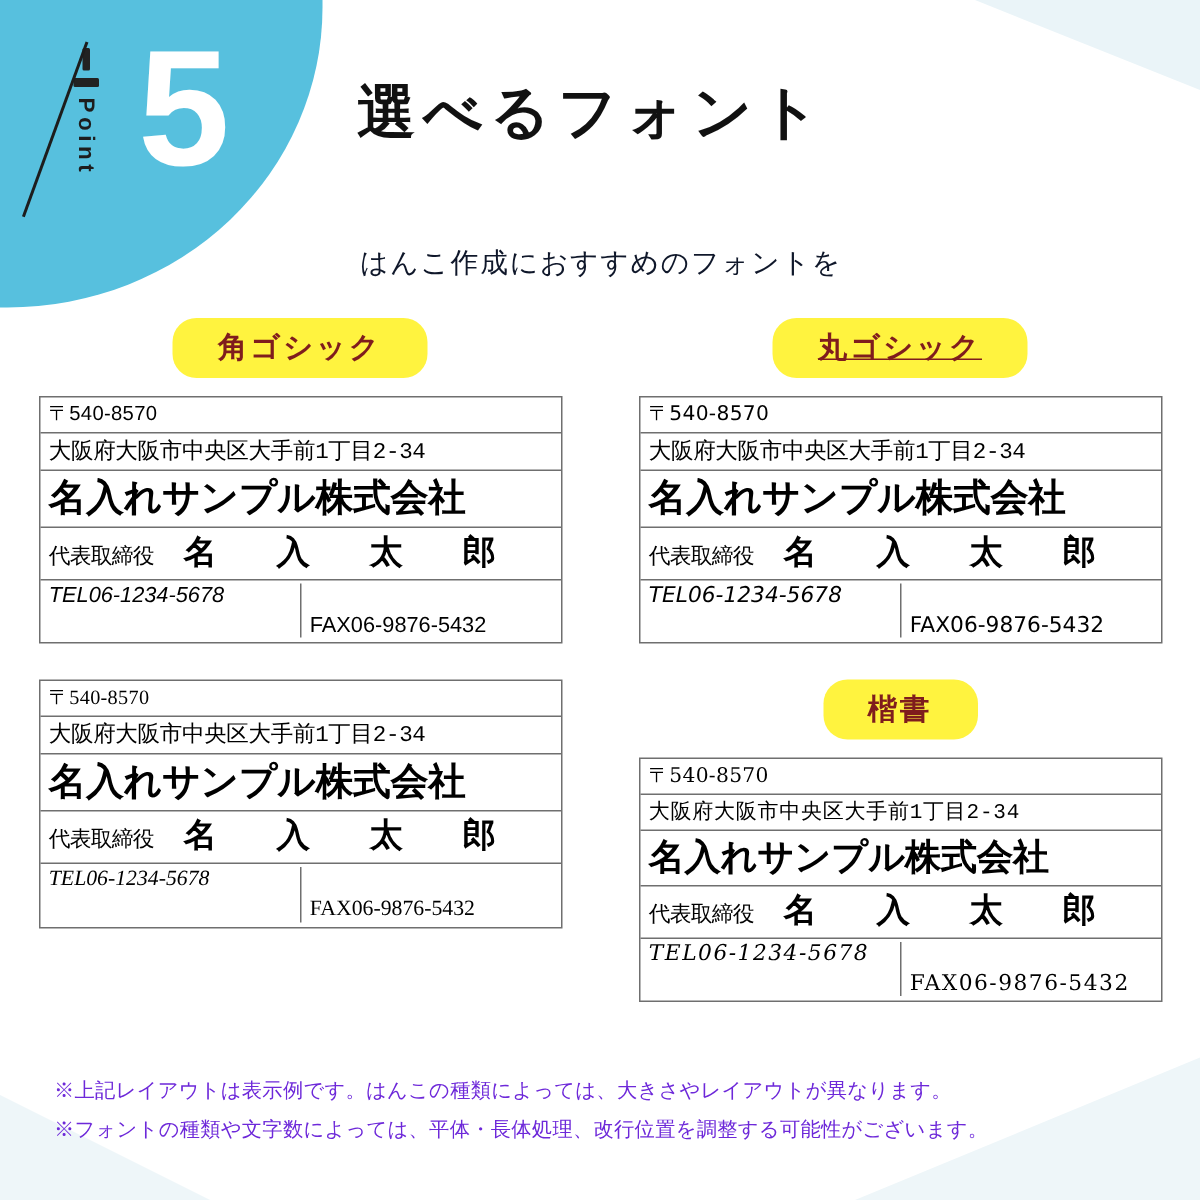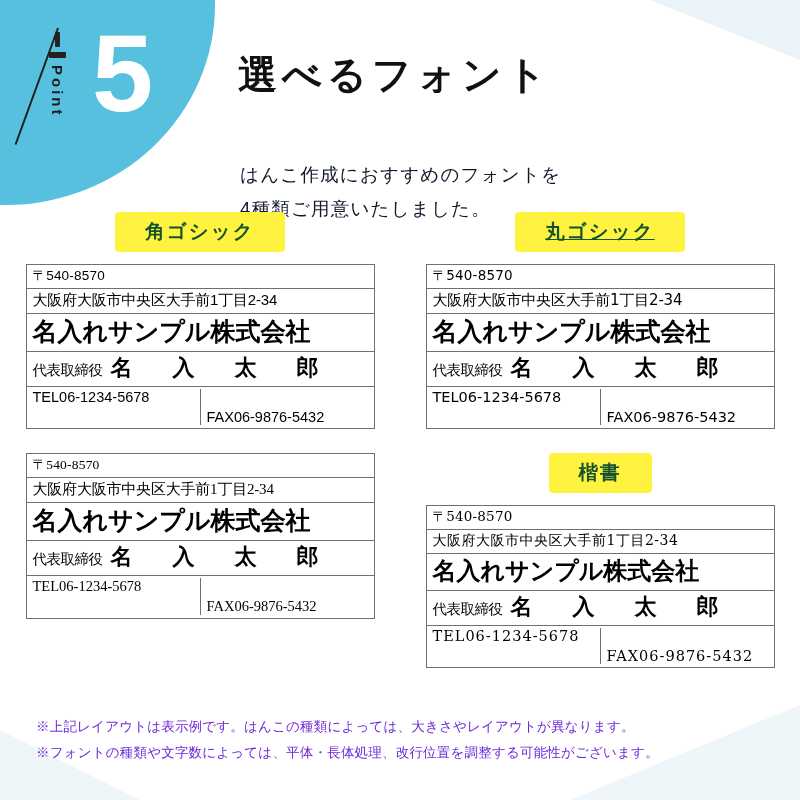--- a/index.html
+++ b/index.html
@@ -118,61 +118,61 @@
     position: absolute; left: 0; top: 212px;
     width: 800px;
   }
   .row { display: flex; }
   .cell {
     width: 400px;
     display: flex; flex-direction: column; align-items: center;
   }
   .pill {
     background: #fff33f;
-    border-radius: 4px;
+    border-radius: 16px;
     padding: 6px 30px 7px;
     font-size: 19.5px;
     font-weight: bold;
-    color: #14532d;
+    color: #7f1d1d;
     letter-spacing: 2px;
     margin-bottom: 12px;
     white-space: nowrap;
   }
   .card {
     width: 349px;
     border: 1px solid #6f6f6f;
     background: #fff;
   }
   .line {
     border-bottom: 1px solid #6f6f6f;
     padding: 2px 6px 3px;
     white-space: nowrap;
     overflow: hidden;
   }
   .line.last { border-bottom: none; }
   .l-zip { font-size: 13.5px; letter-spacing: 0.2px; }
-  .l-addr { font-size: 15px; letter-spacing: -0.2px; }
+  .l-addr { font-size: 15px; letter-spacing: -0.2px; font-family: Liberation Mono, monospace; }
   .l-company {
     font-size: 25px; font-weight: bold; letter-spacing: 0px;
     padding: 1px 6px 3px; text-align: left;
   }
   .l-name {
     display: flex; align-items: baseline;
     padding: 1px 6px 3px;
   }
   .l-name .role { font-size: 14.5px; letter-spacing: -0.5px; }
   .l-name .pname {
     font-size: 22px; font-weight: bold;
-    margin-left: 8px; letter-spacing: 9px;
+    margin-left: 20px; letter-spacing: 9px;
   }
   .l-tel {
     display: flex; font-size: 14.5px;
     padding: 2px 0 3px;
   }
-  .l-tel .tel { flex: 1; padding-left: 6px; border-right: 1px solid #6f6f6f; }
+  .l-tel .tel { flex: 1; padding-left: 6px; border-right: 1px solid #6f6f6f; font-style: italic; }
   .l-tel .fax { flex: 1; padding-left: 6px; margin-top: 20px; }
 
   
   .f-gothic { font-family: "Liberation Sans", "DejaVu Sans", sans-serif; }
   .f-round  { font-family: "DejaVu Sans", sans-serif; }
   .f-mincho { font-family: "Liberation Serif", "DejaVu Serif", serif; }
   .f-kaisho { font-family: "DejaVu Serif", "Liberation Serif", serif; letter-spacing: 1px; }
   .f-kaisho .l-addr { letter-spacing: 0.5px; font-size: 14px; }
   .f-kaisho .l-company { font-size: 24px; }
 
@@ -204,21 +204,20 @@
         </div>
         <div class="point-word">Point</div>
       </div>
     </div>
     <div class="slash"></div>
     <div class="big-num">5</div>
 
     <div class="title">選べるフォント</div>
     <div class="subtitle">
       <div>はんこ作成におすすめのフォントを</div>
-      <div>4種類ご用意いたしました。</div>
     </div>
   </div>
 
   <div class="grid">
 
     <div class="row">
 
       <div class="cell">
         <div class="pill" style="background: rgb(255, 243, 63);">角ゴシック</div>
         <div class="card f-gothic">

